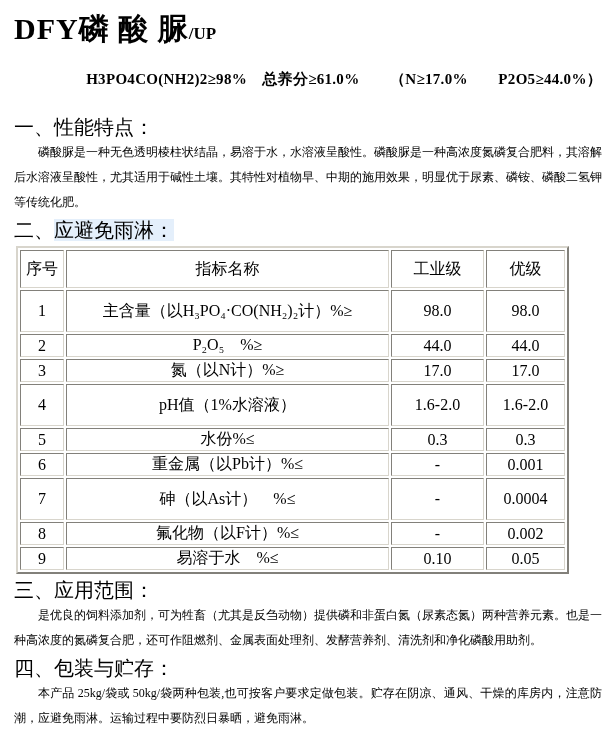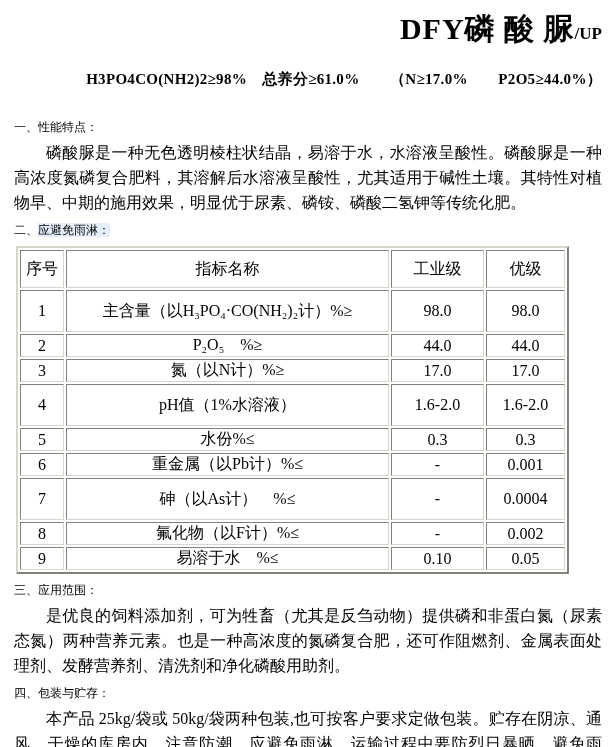--- a/index.html
+++ b/index.html
@@ -12,51 +12,51 @@
   *{margin:0;padding:0;box-sizing:border-box;}
   html,body{background:var(--background);}
   body{
     width:616px;min-height:747px;
     padding:6px 14px 8px 14px;
     color:var(--text-color);
     font-family:"Liberation Serif","DejaVu Serif",serif;
     font-size:16px;
   }
   .doc-title{
-    text-align:right;
+    text-align:left;
     font-size:30px;
     font-weight:bold;
     letter-spacing:1px;
     line-height:42px;
     margin-top:2px;
   }
   .doc-title .suffix{
     font-size:17px;
     letter-spacing:0;
   }
   .formula-line{
     margin-top:15px;
     font-size:15px;
     font-weight:bold;
     letter-spacing:.3px;
     white-space:pre-wrap;
     text-align:right;
   }
   .section-heading{
-    font-size:12px;
+    font-size:20px;
     line-height:25px;
     margin-top:3px;
   }
   .section-heading.first{margin-top:26px;}
   .hl{background:var(--highlight-color);}
   .para{
     text-indent:2em;
     text-align:justify;
     line-height:25px;
-    font-size:16px;
+    font-size:12px;
   }
   table.spec-table{
     table-layout:fixed;
     width:553px;
     margin:3px 0 4px 2px;
     border-collapse:separate;
     border-spacing:2px;
     border:2px solid;
     border-color:var(--table-border-light) var(--table-border-dark) var(--table-border-dark) var(--table-border-light);
     font-size:16px;

